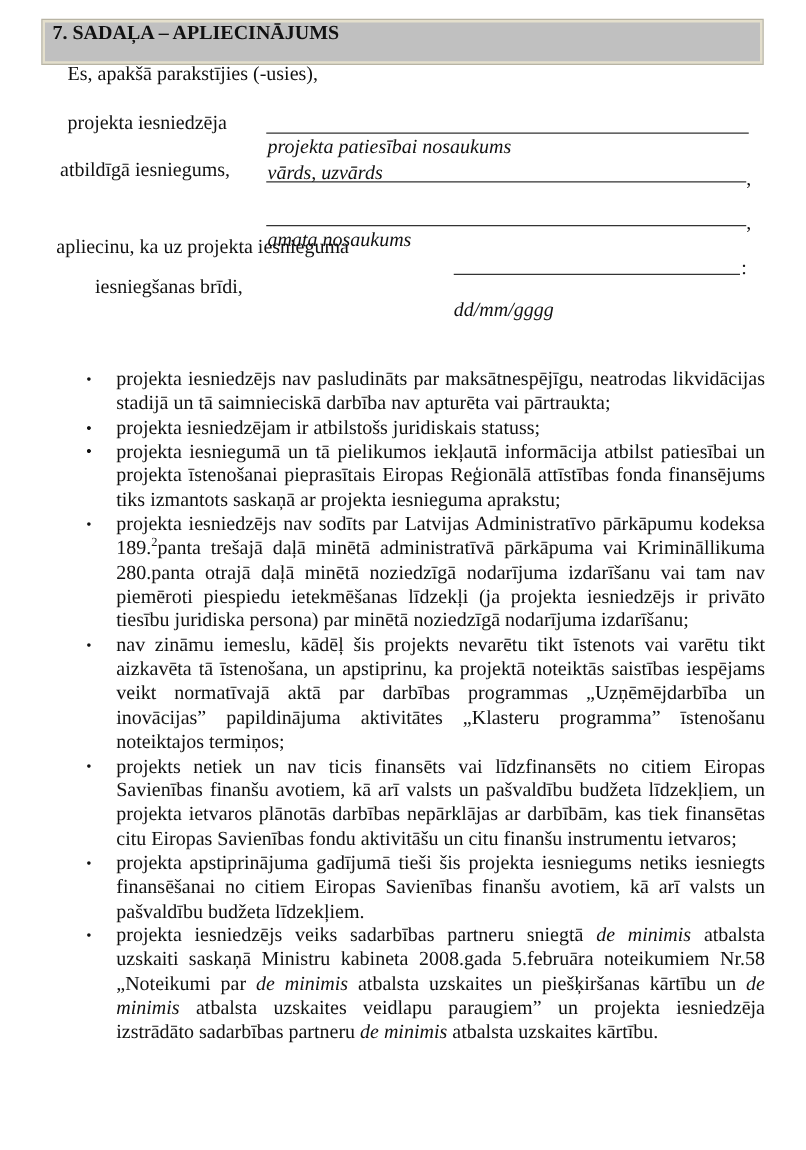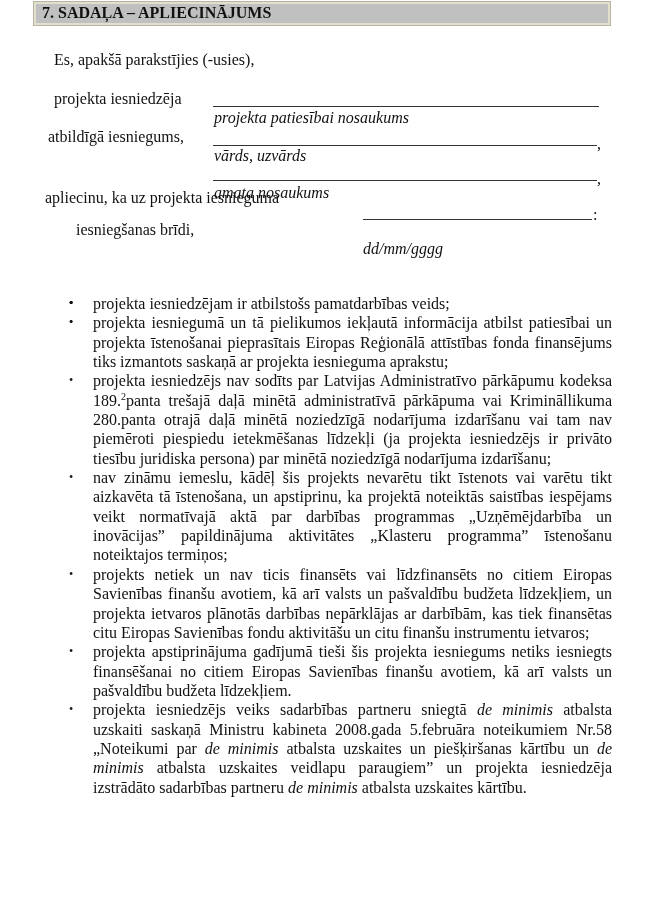--- a/index.html
+++ b/index.html
@@ -13,23 +13,23 @@
       position: relative;
       overflow: hidden;
       font-family: "Liberation Serif", "DejaVu Serif", serif;
       color: #111111;
       font-size: 16px;
     }
     .abs { position: absolute; white-space: nowrap; }
     .section-header {
       position: absolute;
       left: 34px;
-      top: 2px;
+      top: 16px;
       width: 576px;
-      height: 23px;
+      height: 35px;
       background: #c0c0c0;
       border: 2px solid #e4dfcc;
       outline: 1px solid #b8b4a4;
       box-sizing: border-box;
     }
     .section-header span {
       position: absolute;
       left: 6px;
       top: 0px;
       font-weight: bold;
@@ -78,45 +78,46 @@
 
 <div class="abs" style="left:54px; top:51px; line-height:18px;">Es, apakšā parakstījies (-usies),</div>
 
 <div class="abs" style="left:54px; top:90px; line-height:18px;">projekta iesniedzēja</div>
 <div class="line" style="left:213px; top:106px; width:386px;"></div>
 <div class="abs italic" style="left:214px; top:109px; line-height:18px;">projekta patiesībai nosaukums</div>
 
 <div class="abs" style="left:48px; top:128px; line-height:18px;">atbildīgā iesniegums,</div>
 <div class="line" style="left:213px; top:145px; width:384px;"></div>
 <div class="punct" style="left:597px; top:136px;">,</div>
-<div class="abs italic" style="left:214px; top:147px; line-height:18px;">vārds, uzvārds</div>
+<div class="abs italic" style="left:214px; top:130px; line-height:18px;">vārds, uzvārds</div>
 
 <div class="line" style="left:213px; top:180px; width:384px;"></div>
 <div class="punct" style="left:597px; top:171px;">,</div>
 <div class="abs italic" style="left:214px; top:184px; line-height:18px;">amata nosaukums</div>
 
 <div class="abs" style="left:45px; top:189px; line-height:18px;">apliecinu, ka uz projekta iesnieguma</div>
 <div class="abs" style="left:44px; top:221px; line-height:18px;margin-left:32px;">iesniegšanas brīdi,</div>
 <div class="line" style="left:363px; top:219px; width:229px;"></div>
 <div class="punct" style="left:593px; top:207px;">:</div>
 <div class="abs italic" style="left:363px; top:240px; line-height:18px;">dd/mm/gggg</div>
 
 <ul class="bullets">
   <li>
     <span class="dot">•</span>
+    <span>projekta iesniedzējs nav pasludināts par maksātnespējīgu, neatrodas likvidācijas stadijā un tā saimnieciskā darbība nav apturēta vai pārtraukta;</span>
   </li>
   <li>
     <span class="dot">•</span>
   </li>
   <li>
     <span class="dot">•</span>
+    <span>projekta iesniedzējam ir atbilstošs juridiskais statuss;</span>
   </li>
   <li>
     <span class="dot">•</span>
-    <span>projekta iesniedzējam ir atbilstošs pamatdarbības veids;</span>
   </li>
   <li>
     <span class="dot">•</span>
   </li>
   <li>
     <span class="dot">•</span>
     <span>projekta iesniegumā un tā pielikumos iekļautā informācija atbilst patiesībai un projekta īstenošanai pieprasītais Eiropas Reģionālā attīstības fonda finansējums tiks izmantots saskaņā ar projekta iesnieguma aprakstu;</span>
   </li>
   <li>
     <span class="dot">•</span>

